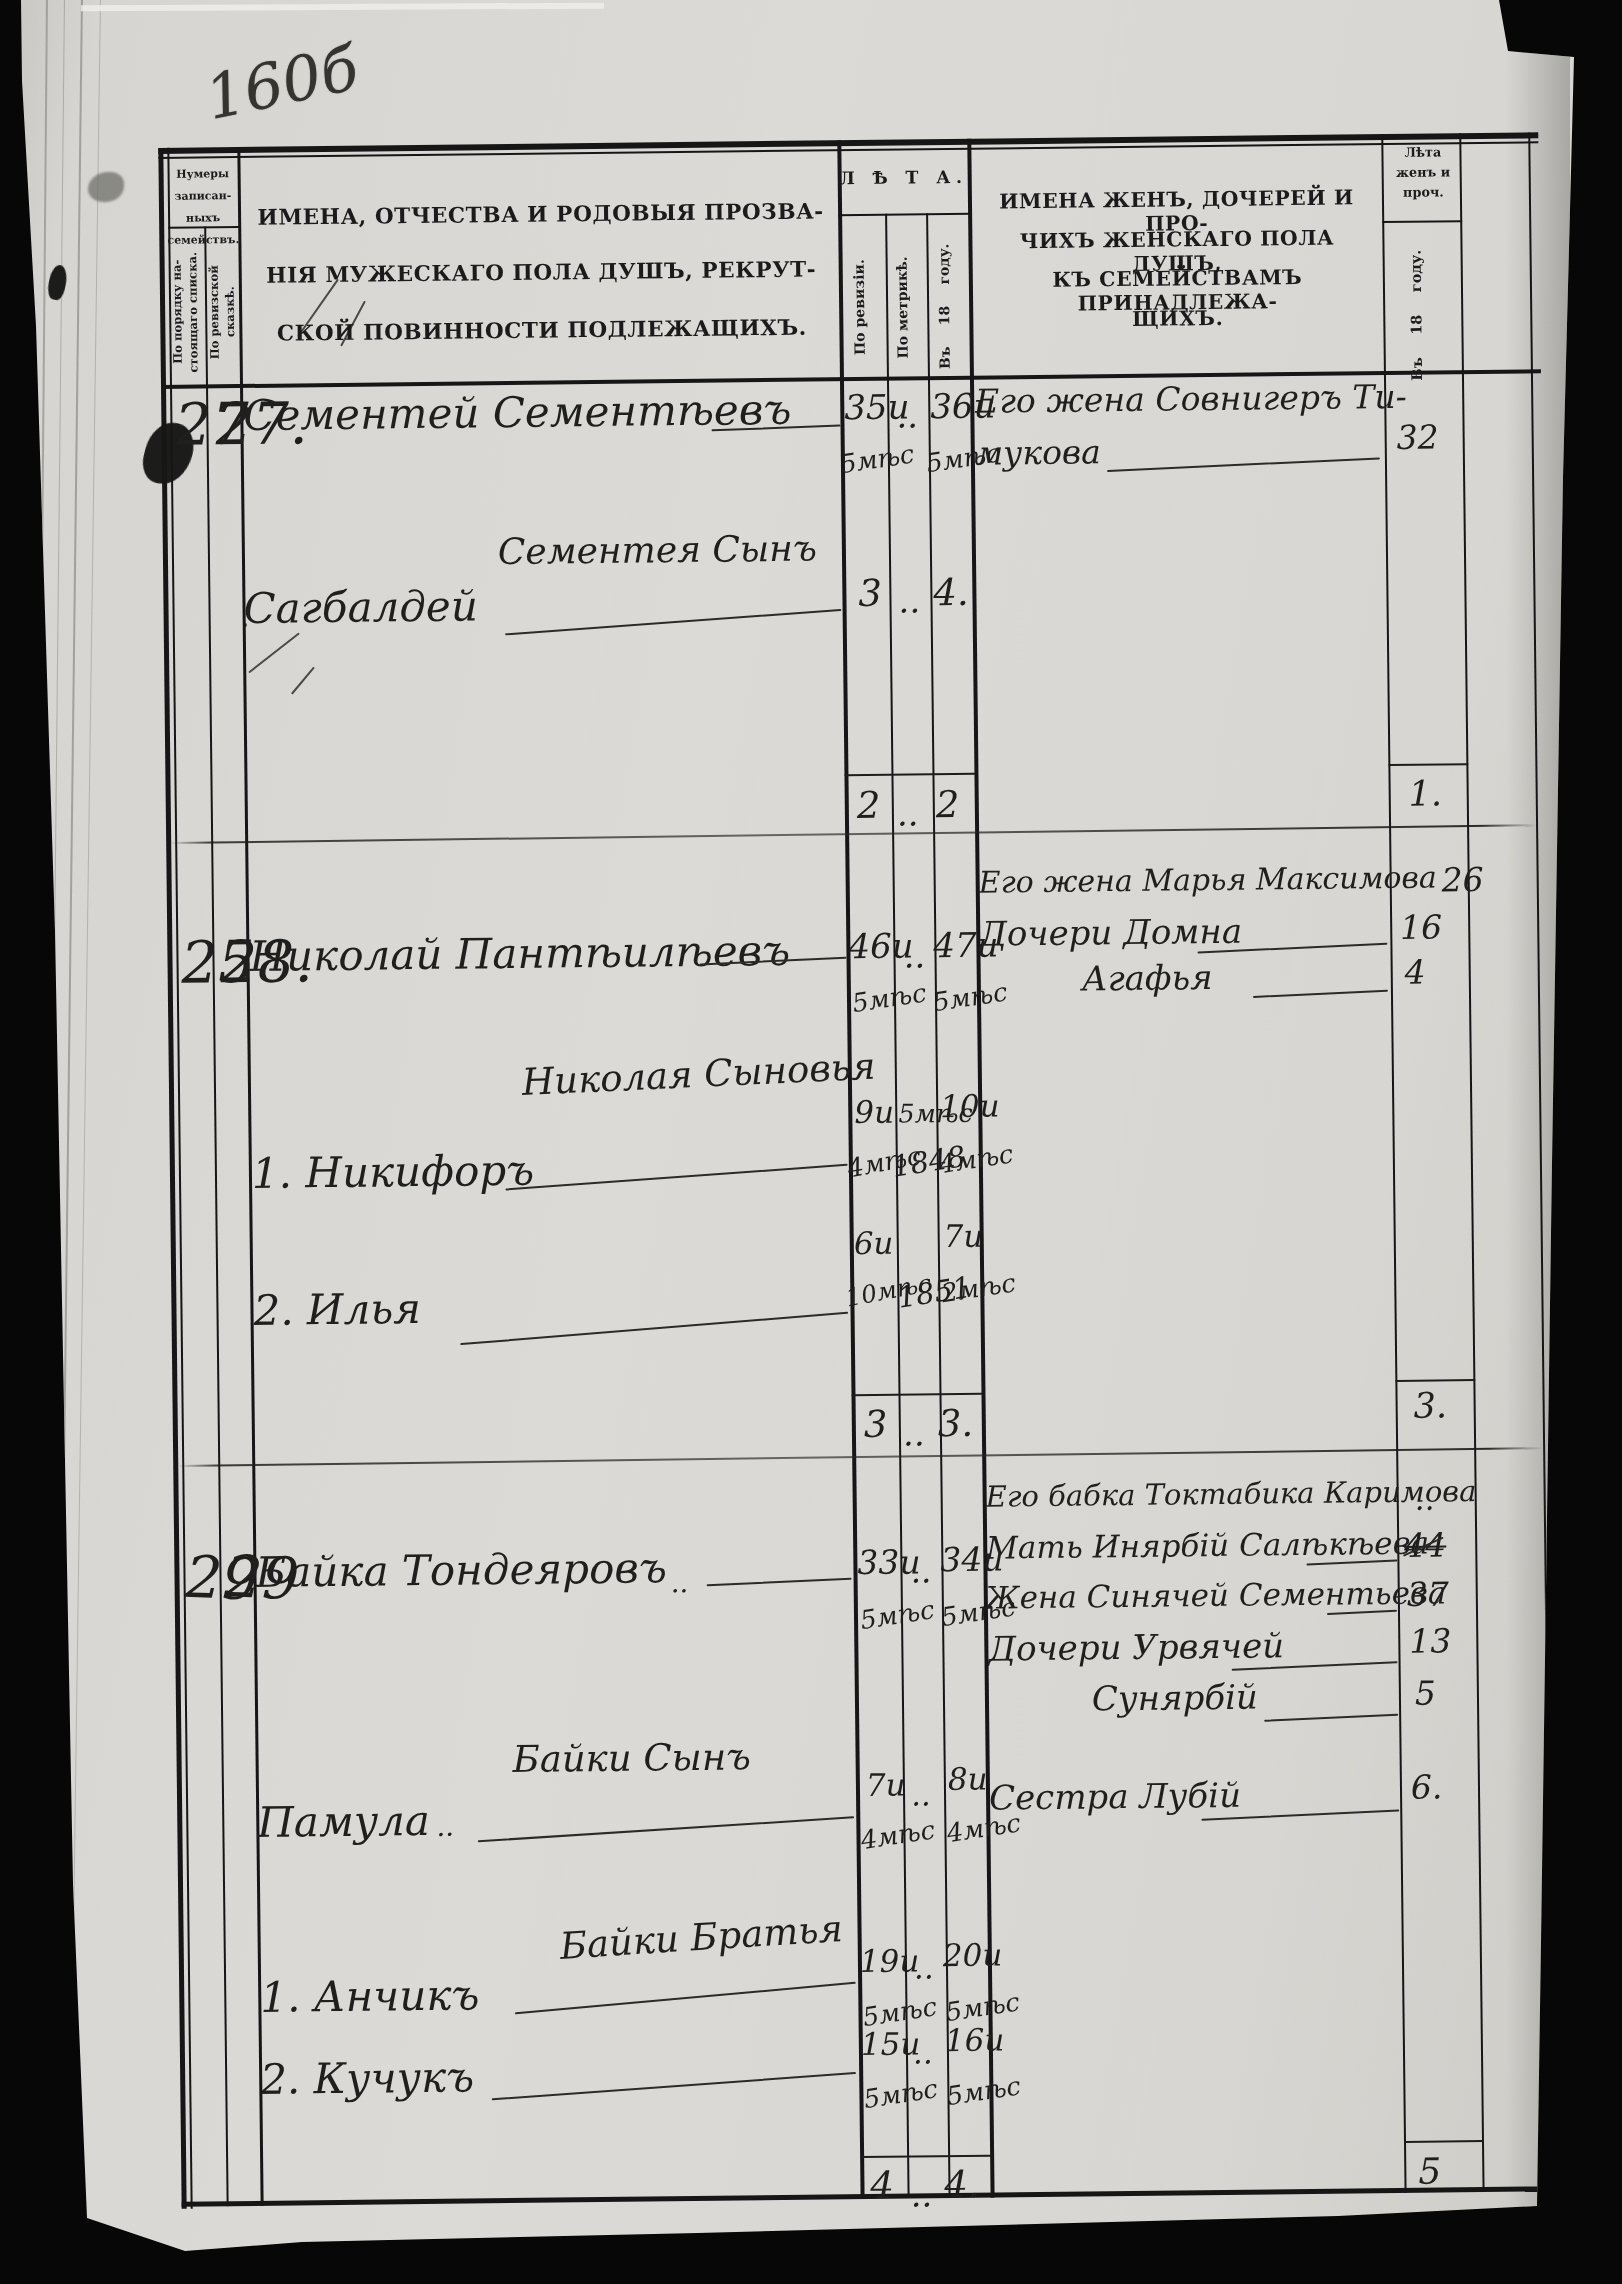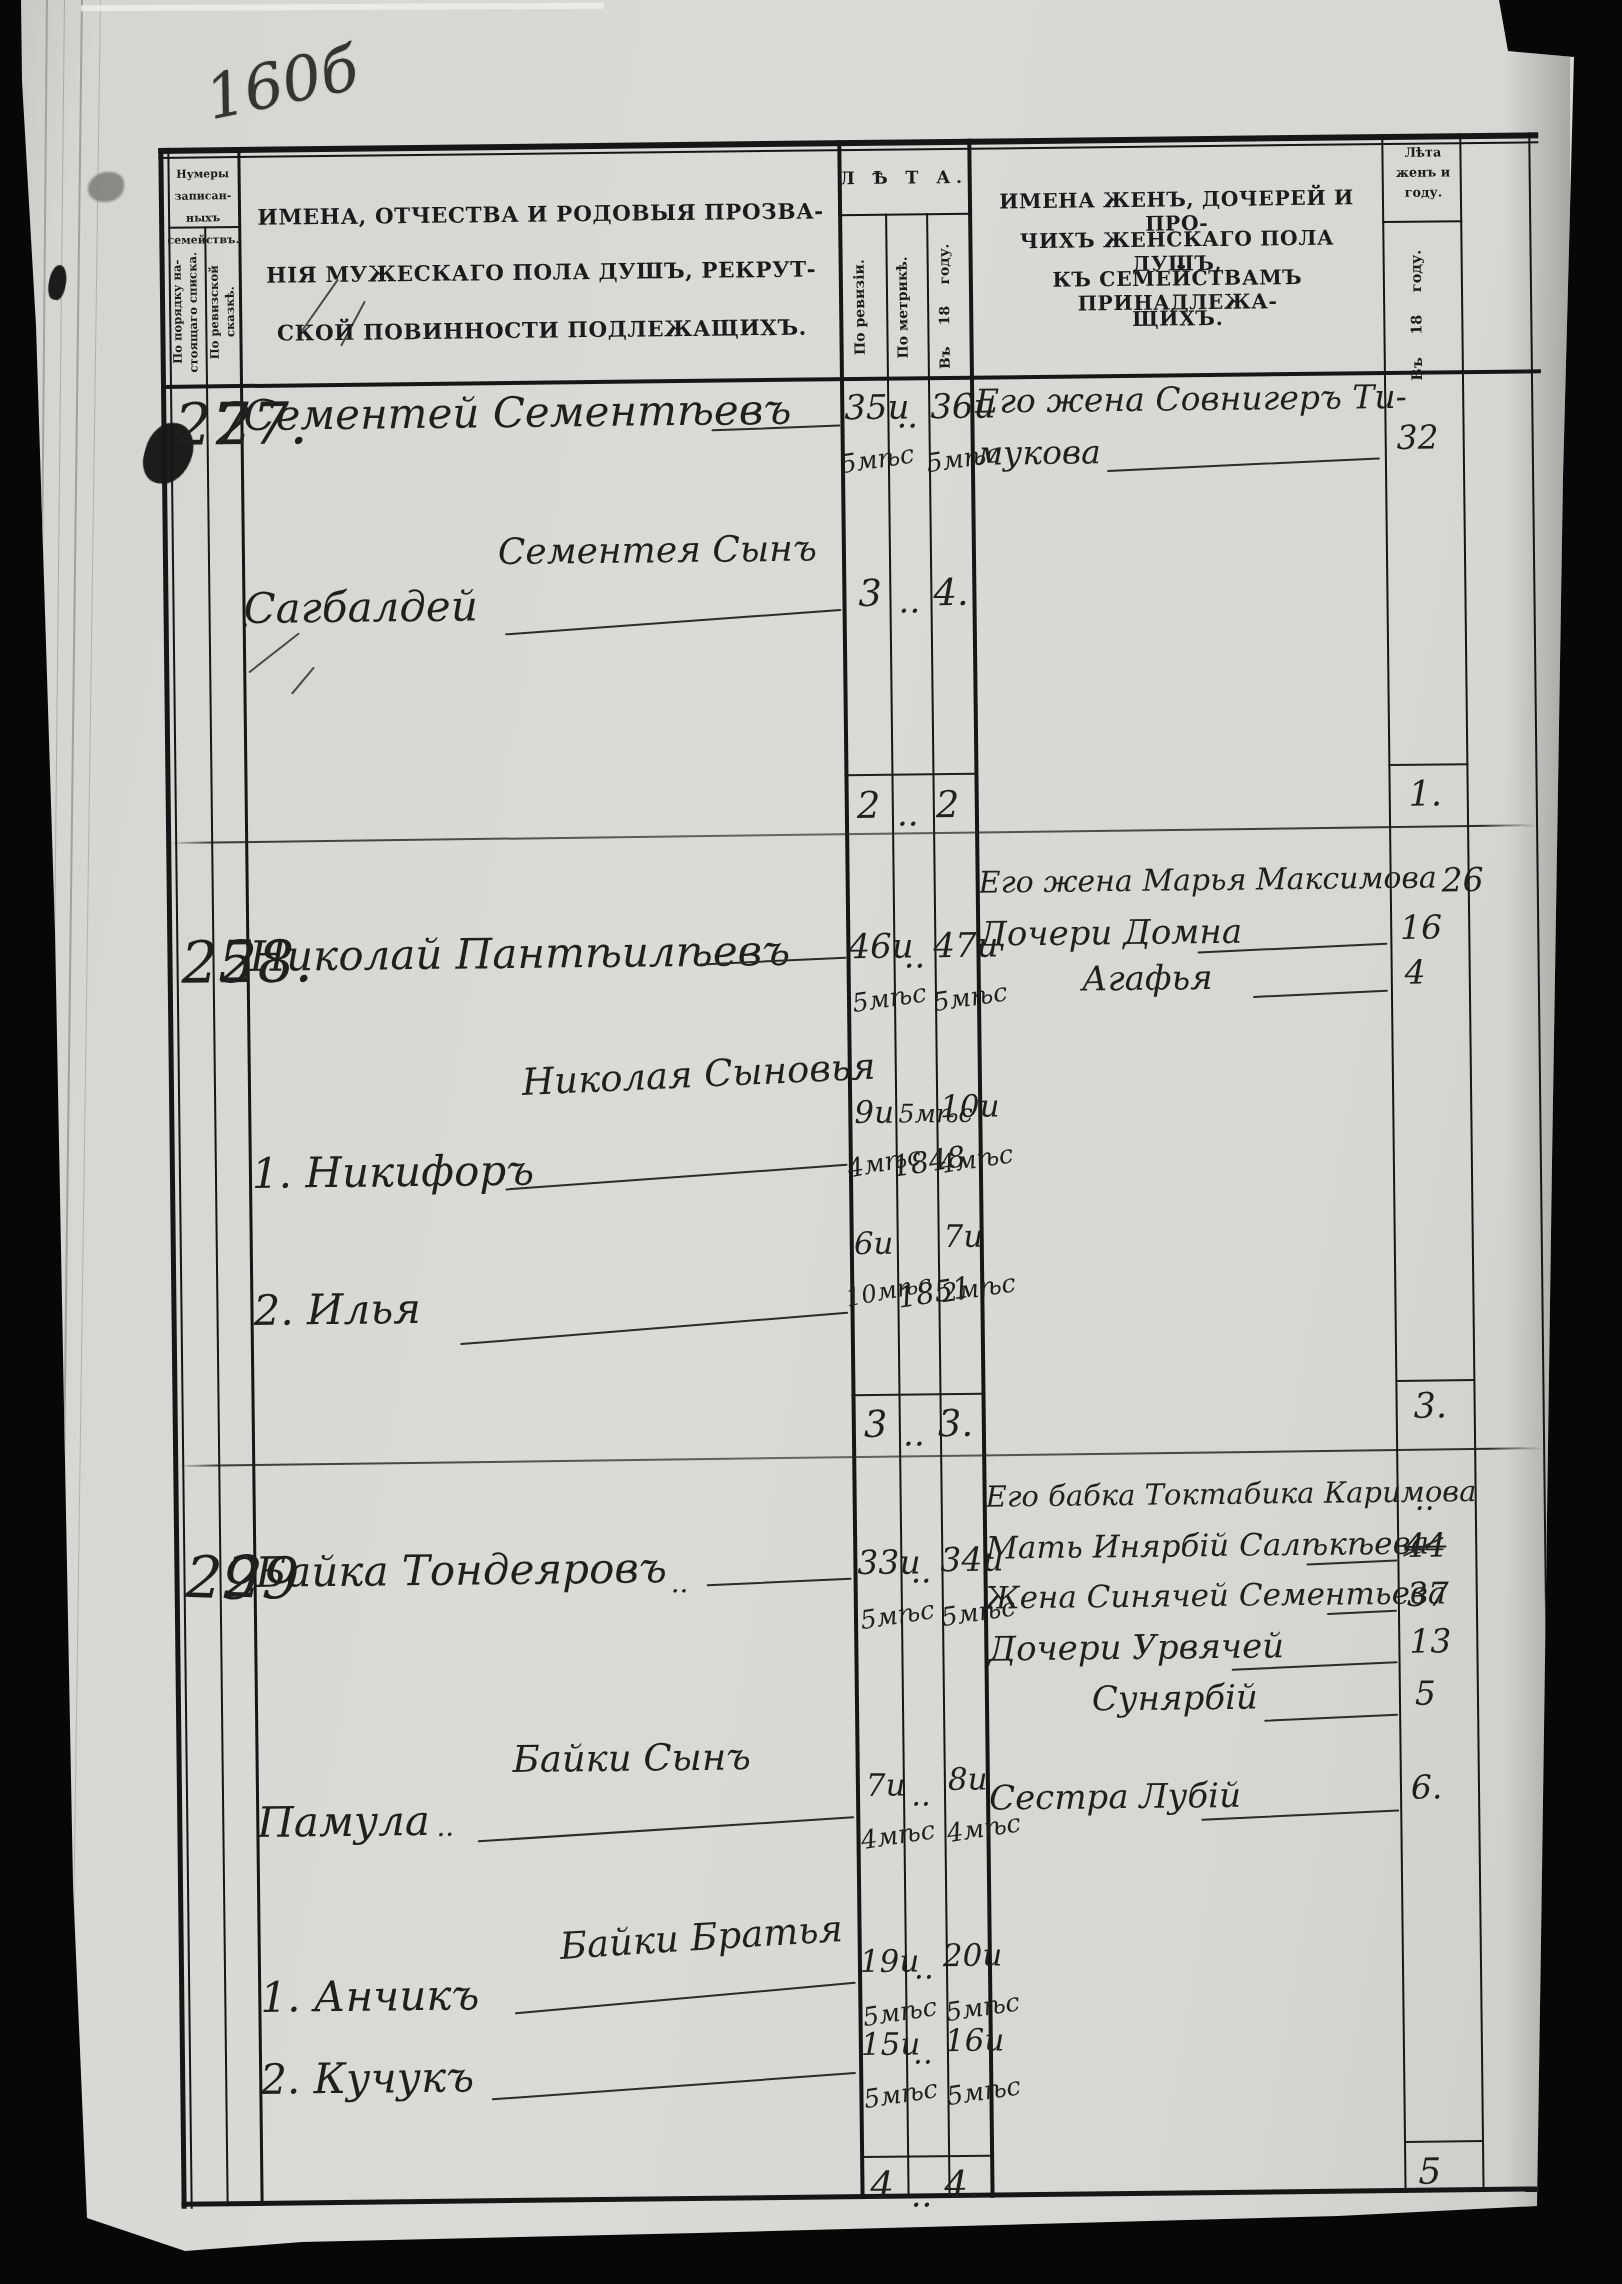--- a/index.html
+++ b/index.html
@@ -86,21 +86,21 @@
     <div class="rot" style="left:767px;top:87px;width:23px;height:161px;font-size:14px;word-spacing:16.3px;">Въ 18 году.</div>
 
     <div class="print" style="left:808px;top:51px;width:401px;font-size:20.4px;letter-spacing:0.6px;">ИМЕНА ЖЕНЪ, ДОЧЕРЕЙ И ПРО-</div>
     <div class="print" style="left:808px;top:91px;width:401px;font-size:20.4px;letter-spacing:0.6px;">ЧИХЪ ЖЕНСКАГО ПОЛА ДУШЪ,</div>
     <div class="print" style="left:808px;top:130px;width:401px;font-size:20.4px;letter-spacing:0.6px;">КЪ СЕМЕЙСТВАМЪ ПРИНАДЛЕЖА-</div>
     <div class="print" style="left:808px;top:170px;width:401px;font-size:20.4px;letter-spacing:0.6px;">ЩИХЪ.</div>
 
     <div class="print" style="left:1217px;top:9.3px;width:77px;font-size:12.8px;line-height:20px;">
       <div>Лѣта</div>
       <div>женъ и</div>
-      <div>году.</div>
+      <div>проч.</div>
     </div>
     <div class="rot" style="left:1238px;top:97px;width:24.4px;height:169px;font-size:14.5px;word-spacing:17.4px;">Въ 18 году.</div>
 
     <div class="hw" style="left:4.7px;top:243px;font-size:58px;">27</div>
     <div class="hw" style="left:45px;top:243px;font-size:58px;">27.</div>
     <div class="hw" style="left:73px;top:244px;font-size:42px;">Сементей Сементѣевъ</div>
     <div class="stroke" style="left:541px;top:286px;width:129px;transform:rotate(-1.5deg);"></div>
     <div class="hw" style="left:674px;top:247px;font-size:34px;">35и</div>
     <div class="hw hw-small" style="left:669px;top:304px;transform:rotate(-8deg);">5мѣс</div>
     <div class="hw" style="left:726px;top:256px;font-size:34px;">..</div>

